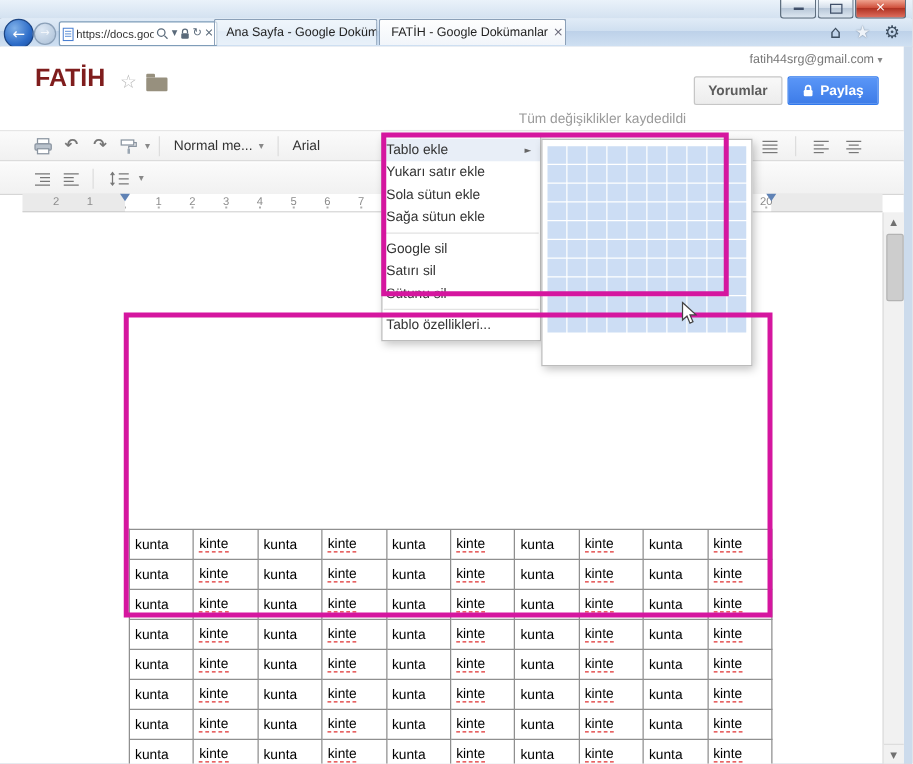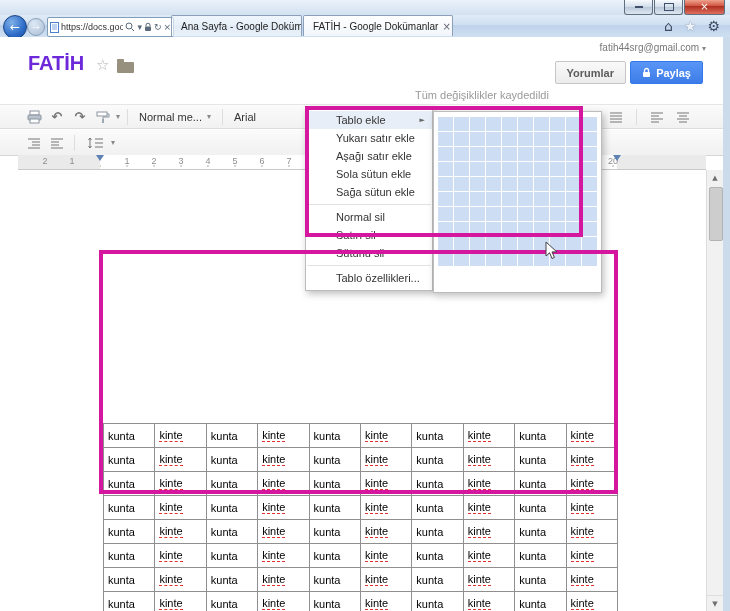--- a/index.html
+++ b/index.html
@@ -38,21 +38,21 @@
   .tab1{left:171px;width:131px;background:rgba(250,253,255,.6);}
   .tab2{left:303px;width:150px;background:linear-gradient(#fefefe,#f1f5fa);}
   .tabclose{margin-left:auto;color:#667;font-size:10px;}
   .chromeicons{position:absolute;top:18px;right:10px;display:flex;gap:11px;z-index:4;}
   .chromeicons span{font-size:14px;color:#3d4e60;line-height:16px;}
 
   
   .webpage{position:absolute;left:0;top:37px;width:730px;height:574px;background:#fff;}
   .framestrip{position:absolute;left:723px;top:37px;width:7px;height:574px;background:#ccdbec;}
   .acct{position:absolute;top:42px;right:24px;font-size:10px;color:#777;}
-  .doctitle{position:absolute;left:28px;top:52px;font-size:20px;font-weight:bold;color:#6d28d9;}
+  .doctitle{position:absolute;left:28px;top:52px;font-size:20px;font-weight:bold;color:#7f1d1d;}
   .docstar{position:absolute;left:96px;top:56px;font-size:15px;color:#b3b3b3;}
   .folder{position:absolute;left:117px;top:62px;width:17px;height:11px;background:#97907e;border-radius:1px;}
   .folder:before{content:'';position:absolute;top:-3px;left:0;width:7px;height:3px;background:#97907e;border-radius:1px 1px 0 0;}
   .btn{position:absolute;top:61px;height:23px;border-radius:2px;display:flex;align-items:center;
     font-size:11px;font-weight:bold;padding:4px 11px;box-sizing:border-box;gap:5px;}
   .btn-comments{right:104px;background:linear-gradient(#f9f9f9,#ececec);border:1px solid #c6c6c6;color:#5c5c5c;}
   .btn-share{right:27px;background:linear-gradient(#5a96f7,#3d7ce8);border:1px solid #3079ed;color:#fff;}
   .menubar{position:absolute;left:23px;top:85px;height:19px;display:flex;align-items:center;}
   .mlabel{font-size:12px;color:#333;padding:2px 5px;margin-right:3px;border-radius:2px;}
   .mopen{background:#e2e2e2;}
@@ -85,21 +85,21 @@
   .dtable{position:absolute;left:103px;top:253px;display:grid;
     grid-template-columns:repeat(10,51.4px);grid-auto-rows:24px;
     border-top:1px solid #8f8f8f;border-left:1px solid #8f8f8f;background:#fff;z-index:2;}
   .dcell{border-right:1px solid #8f8f8f;border-bottom:1px solid #8f8f8f;box-sizing:border-box;
     display:flex;align-items:center;padding-left:4px;font-size:11px;color:#000;overflow:hidden;}
   .miss{border-bottom:1px dashed #e03030;line-height:12px;}
 
   
   .menupanel{position:absolute;left:305px;top:107px;width:128px;background:#fff;
     border:1px solid #bcbcbc;box-shadow:2px 3px 7px rgba(0,0,0,.25);padding:3px 0;z-index:20;box-sizing:border-box;}
-  .mitem{position:relative;height:18px;line-height:18px;padding-left:30px;font-size:11px;color:#333;white-space:nowrap;}
+  .mitem{position:relative;height:18px;line-height:18px;padding-left:3px;font-size:11px;color:#333;white-space:nowrap;}
   .hl{background:#e8eef7;}
   .subarrow{position:absolute;right:7px;top:0;font-size:7px;color:#666;line-height:18px;}
   .mdivider{height:1px;background:#e2e2e2;margin:3px 1px;}
   .submenu{position:absolute;left:433px;top:111px;width:169px;height:182px;background:#fff;
     border:1px solid #bcbcbc;box-shadow:2px 3px 7px rgba(0,0,0,.25);padding:5px 0;z-index:21;box-sizing:border-box;}
   .gridwrap{display:grid;grid-template-columns:repeat(10,15px);grid-auto-rows:14px;gap:1px;justify-content:center;}
   .gcell{background:#ccddf4;}
   .gridlabel{text-align:center;font-size:11px;color:#333;margin-top:9px;}
 
   
@@ -559,25 +559,24 @@
         </div>
         <div class="dcell">
           <span class="miss">kinte</span>
         </div>
       </div>
   </div>
 
   <div class="menupanel">
       <div class="mitem hl"><span>Tablo ekle</span><span class="subarrow glyph">►</span></div>
       <div class="mitem"><span>Yukarı satır ekle</span></div>
-      <div class="mitem"><span>Aşağı satır ekle</span></div>
       <div class="mitem"><span>Sola sütun ekle</span></div>
       <div class="mitem"><span>Sağa sütun ekle</span></div>
       <div class="mdivider"></div>
-      <div class="mitem"><span>Normal sil</span></div>
+      <div class="mitem"><span>Google sil</span></div>
       <div class="mitem"><span>Satırı sil</span></div>
       <div class="mitem"><span>Sütunu sil</span></div>
       <div class="mdivider"></div>
       <div class="mitem"><span>Tablo özellikleri...</span></div>
     </div>
 
   <div class="submenu">
     <div class="gridwrap">
         <div class="gcell" style="background: rgb(204, 221, 244);"></div>
         <div class="gcell" style="background: rgb(204, 221, 244);"></div>

